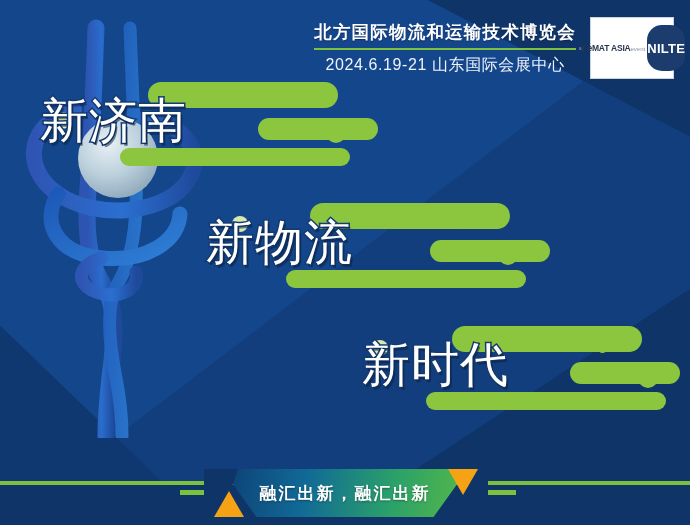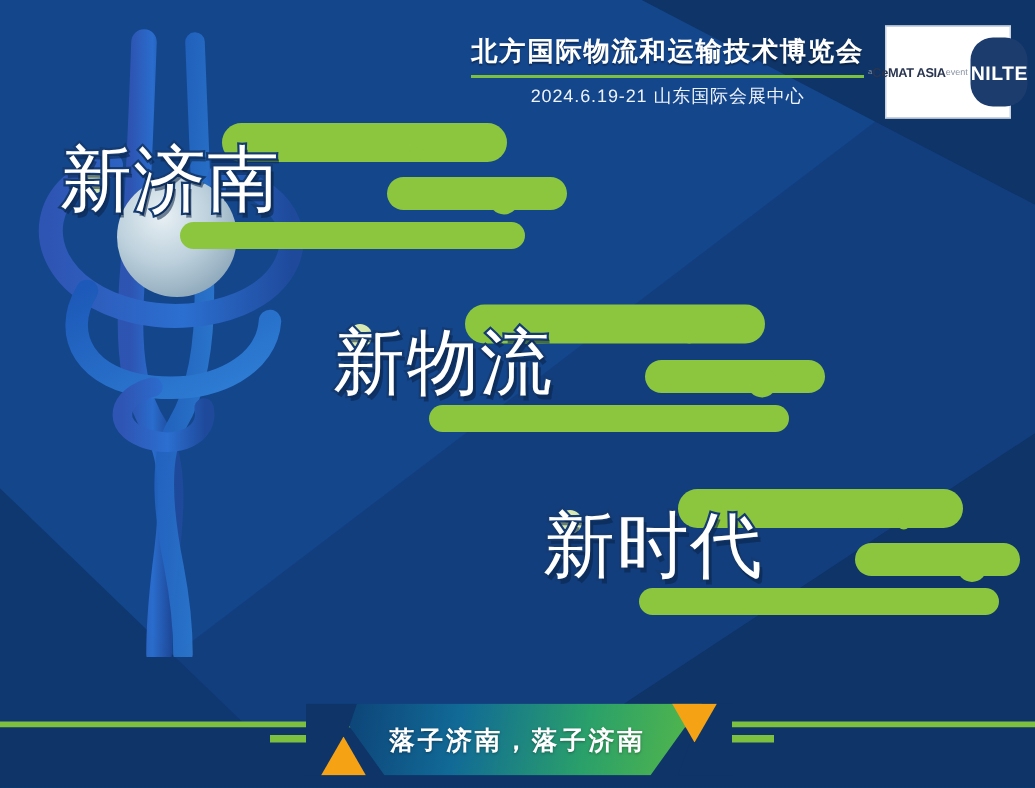--- a/index.html
+++ b/index.html
@@ -30,21 +30,21 @@
   
   .header{position:absolute;top:0;right:0;height:96px;width:445px;z-index:40;
     display:flex;align-items:center;justify-content:flex-end;padding-right:16px;}
   .header-texts{display:flex;flex-direction:column;align-items:center;margin-right:14px;}
   .header-title{
     color:#ffffff;font-size:17.5px;font-weight:bold;letter-spacing:1.2px;
     white-space:nowrap;line-height:1.25;text-shadow:0 1px 1px rgba(0,0,0,.35);
   }
   .header-rule{height:2px;width:100%;background:#7dbf3f;margin:4px 0 5px;}
   .header-sub{
-    color:#eef3fa;font-size:12px;letter-spacing:.6px;white-space:nowrap;line-height:1.2;
+    color:#eef3fa;font-size:16px;letter-spacing:.6px;white-space:nowrap;line-height:1.2;
   }
   .logo-box{
     width:84px;height:62px;background:#ffffff;border:1px solid #c9d3e0;
     display:flex;align-items:center;justify-content:center;padding:3px 4px;flex:0 0 auto;
   }
   .logo-left{
     display:flex;flex-direction:row;align-items:flex-end;justify-content:center;
     margin-right:2px;line-height:1;
   }
   .logo-a{font-size:5px;color:#8a93a3;margin-bottom:1px;}
@@ -52,21 +52,21 @@
   .logo-event{font-size:6px;color:#8a93a3;margin-top:1px;}
   .logo-square{
     background:#1c3c6e;width:44px;height:46px;display:flex;align-items:center;justify-content:center;border-radius:15px;
   }
   .logo-nilte{color:#ffffff;font-size:13px;font-weight:bold;letter-spacing:.3px;}
   
   .swirl{position:absolute;left:18px;top:18px;width:200px;height:420px;z-index:10;}
   
   .headline{position:absolute;z-index:30;height:86px;display:flex;align-items:center;}
   .hl1{left:40px;top:78px;}
-  .hl2{left:222px;top:200px;}
+  .hl2{left:206px;top:200px;}
   .hl3{left:362px;top:322px;}
   .gbar{position:absolute;background:#8cc63f;border-radius:40px;z-index:20;}
   .gdot{position:absolute;border-radius:50%;background:#8cc63f;z-index:26;}
   .gdot-pale{position:absolute;border-radius:50%;background:#d7e8b0;z-index:26;}
   .hl-text{
     position:relative;z-index:35;color:#ffffff;font-weight:normal;
     font-size:48px;line-height:1;letter-spacing:1px;white-space:nowrap;
     -webkit-text-stroke:3px #143b72;
     paint-order:stroke fill;
     text-shadow:2px 3px 0 rgba(10,35,70,.55);
@@ -195,16 +195,16 @@
   <div class="bottom-strip"></div>
 
   <div class="ribbon-wrap">
     <div class="dash-l"></div>
     <div class="dash-r"></div>
     <div class="ribbon"></div>
     <div class="ribbon-notch-l"></div>
     <div class="ribbon-notch-r"></div>
     <div class="tri-orange-l"></div>
     <div class="tri-orange-r"></div>
-    <div class="ribbon-text">落子济南，落子济南</div>
+    <div class="ribbon-text">融汇出新，融汇出新</div>
   </div>
 
 </div>
 
 </body></html>

